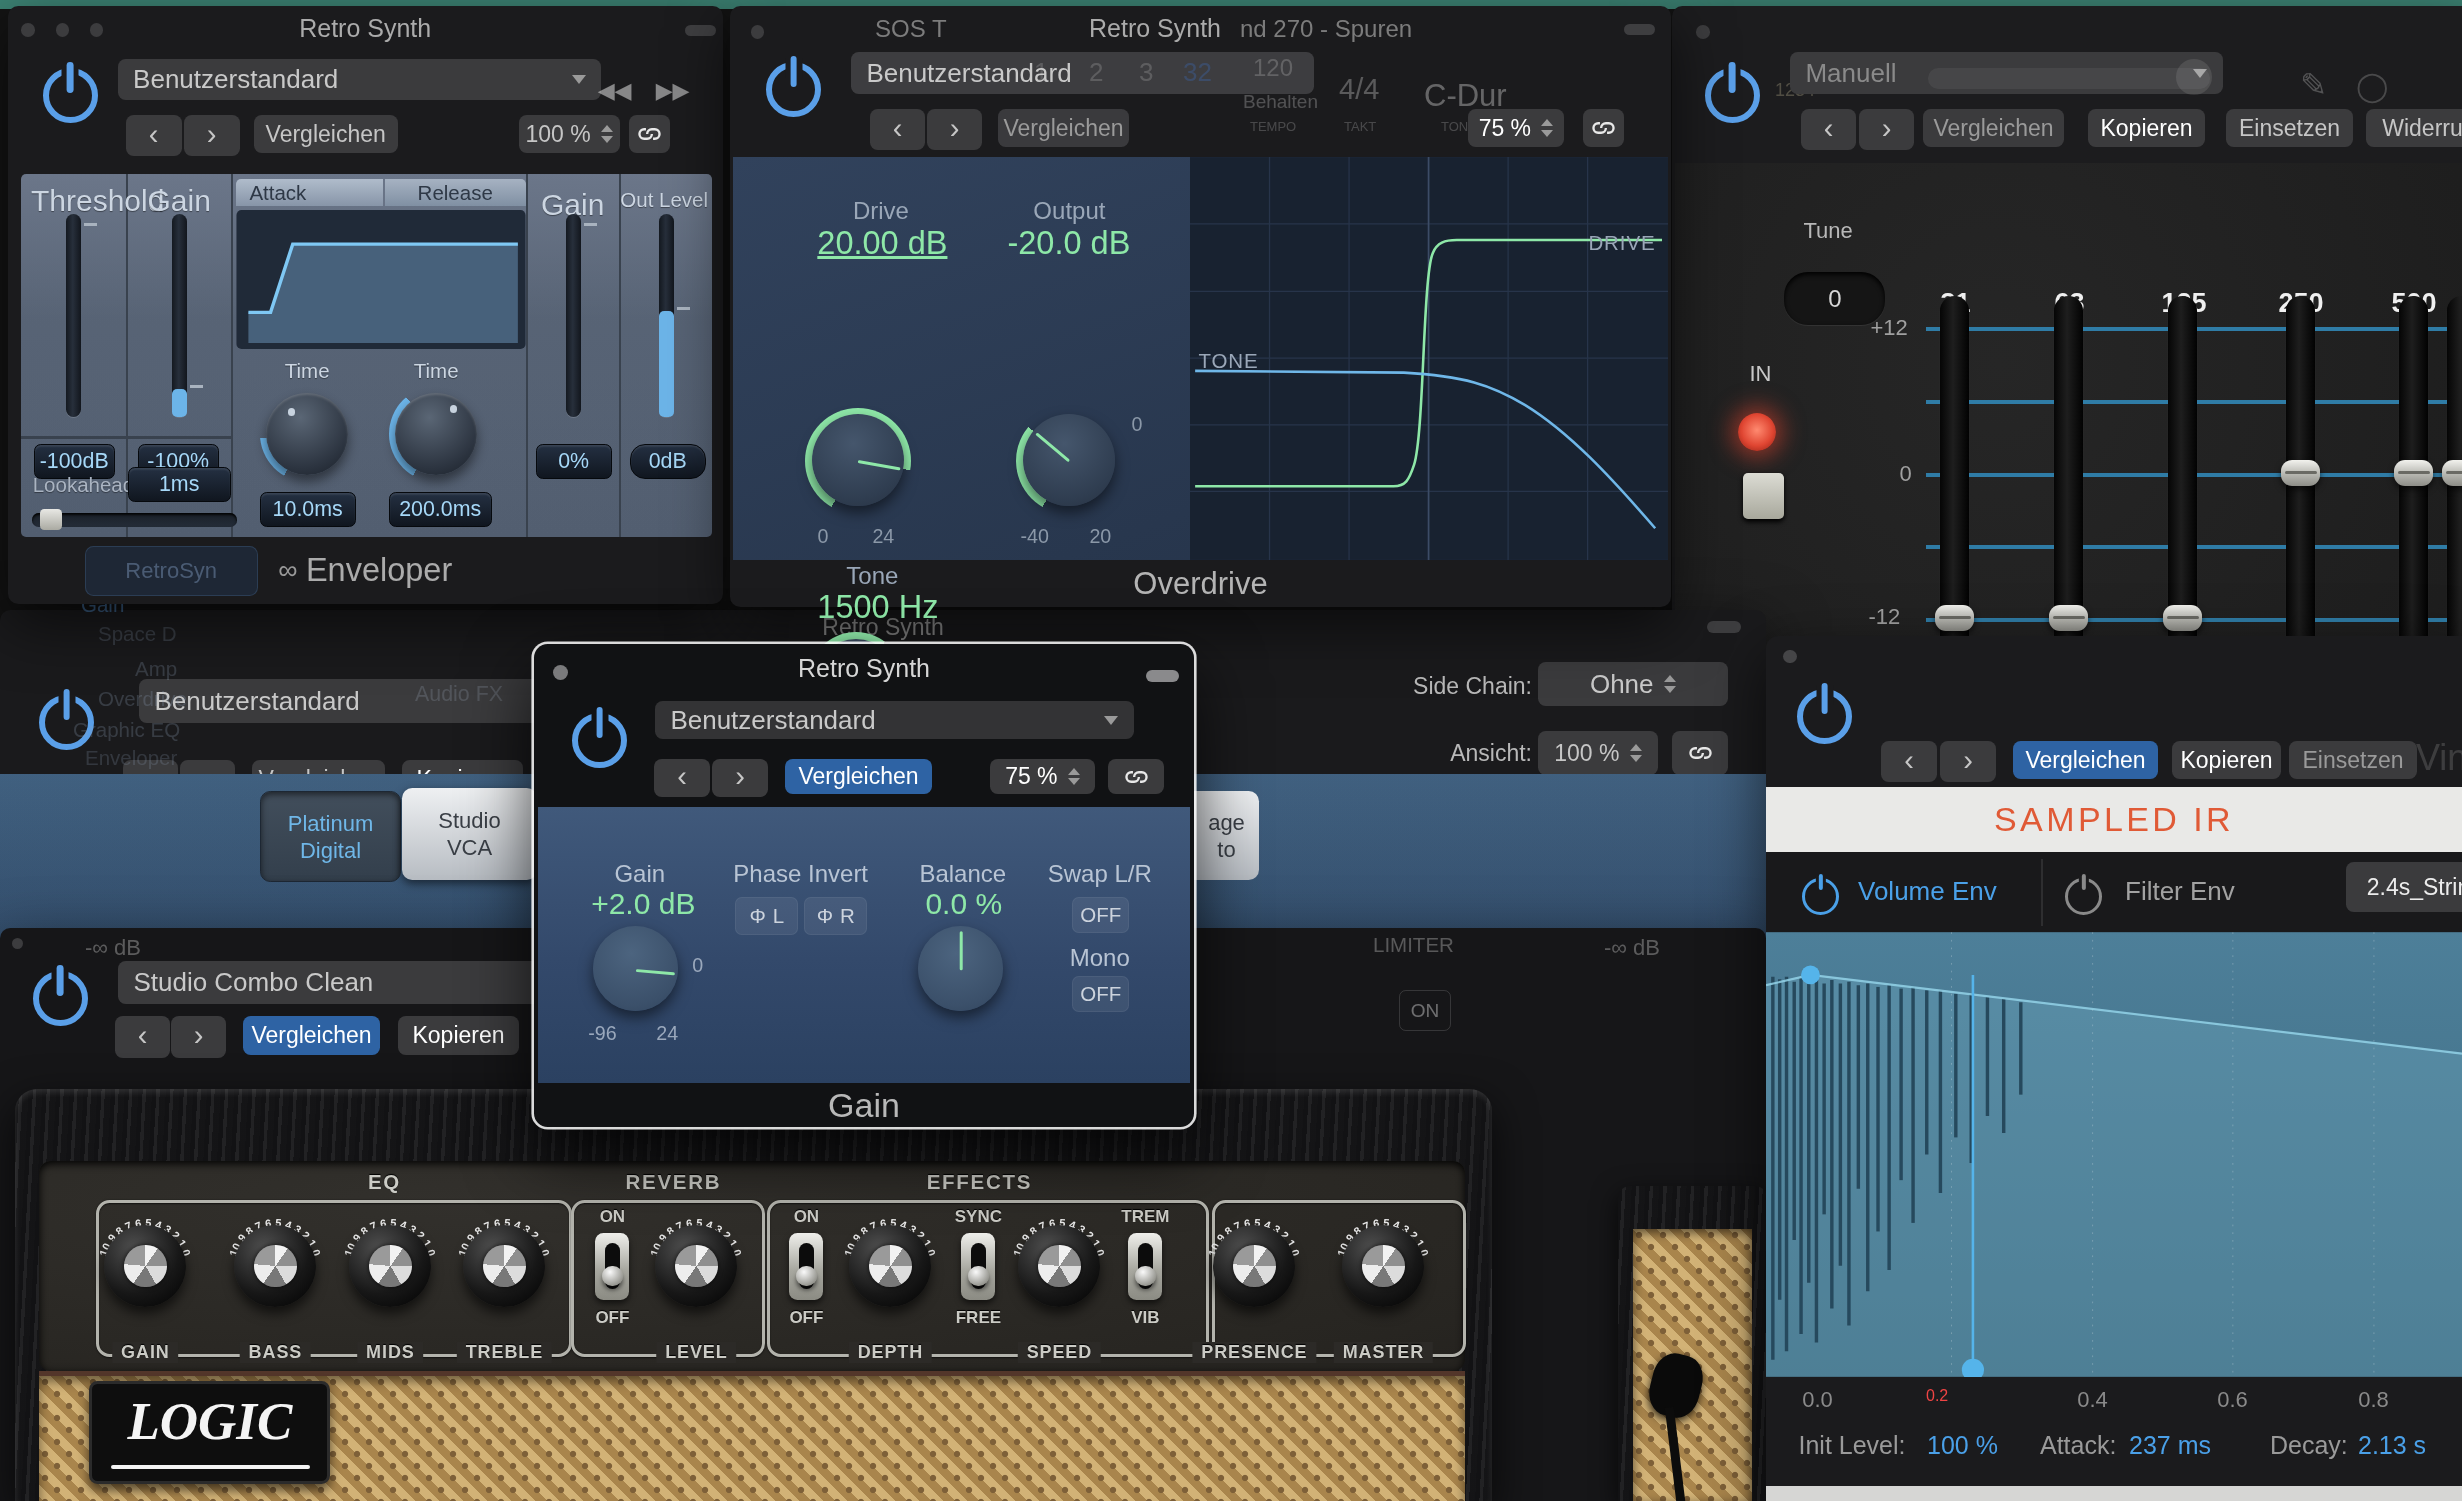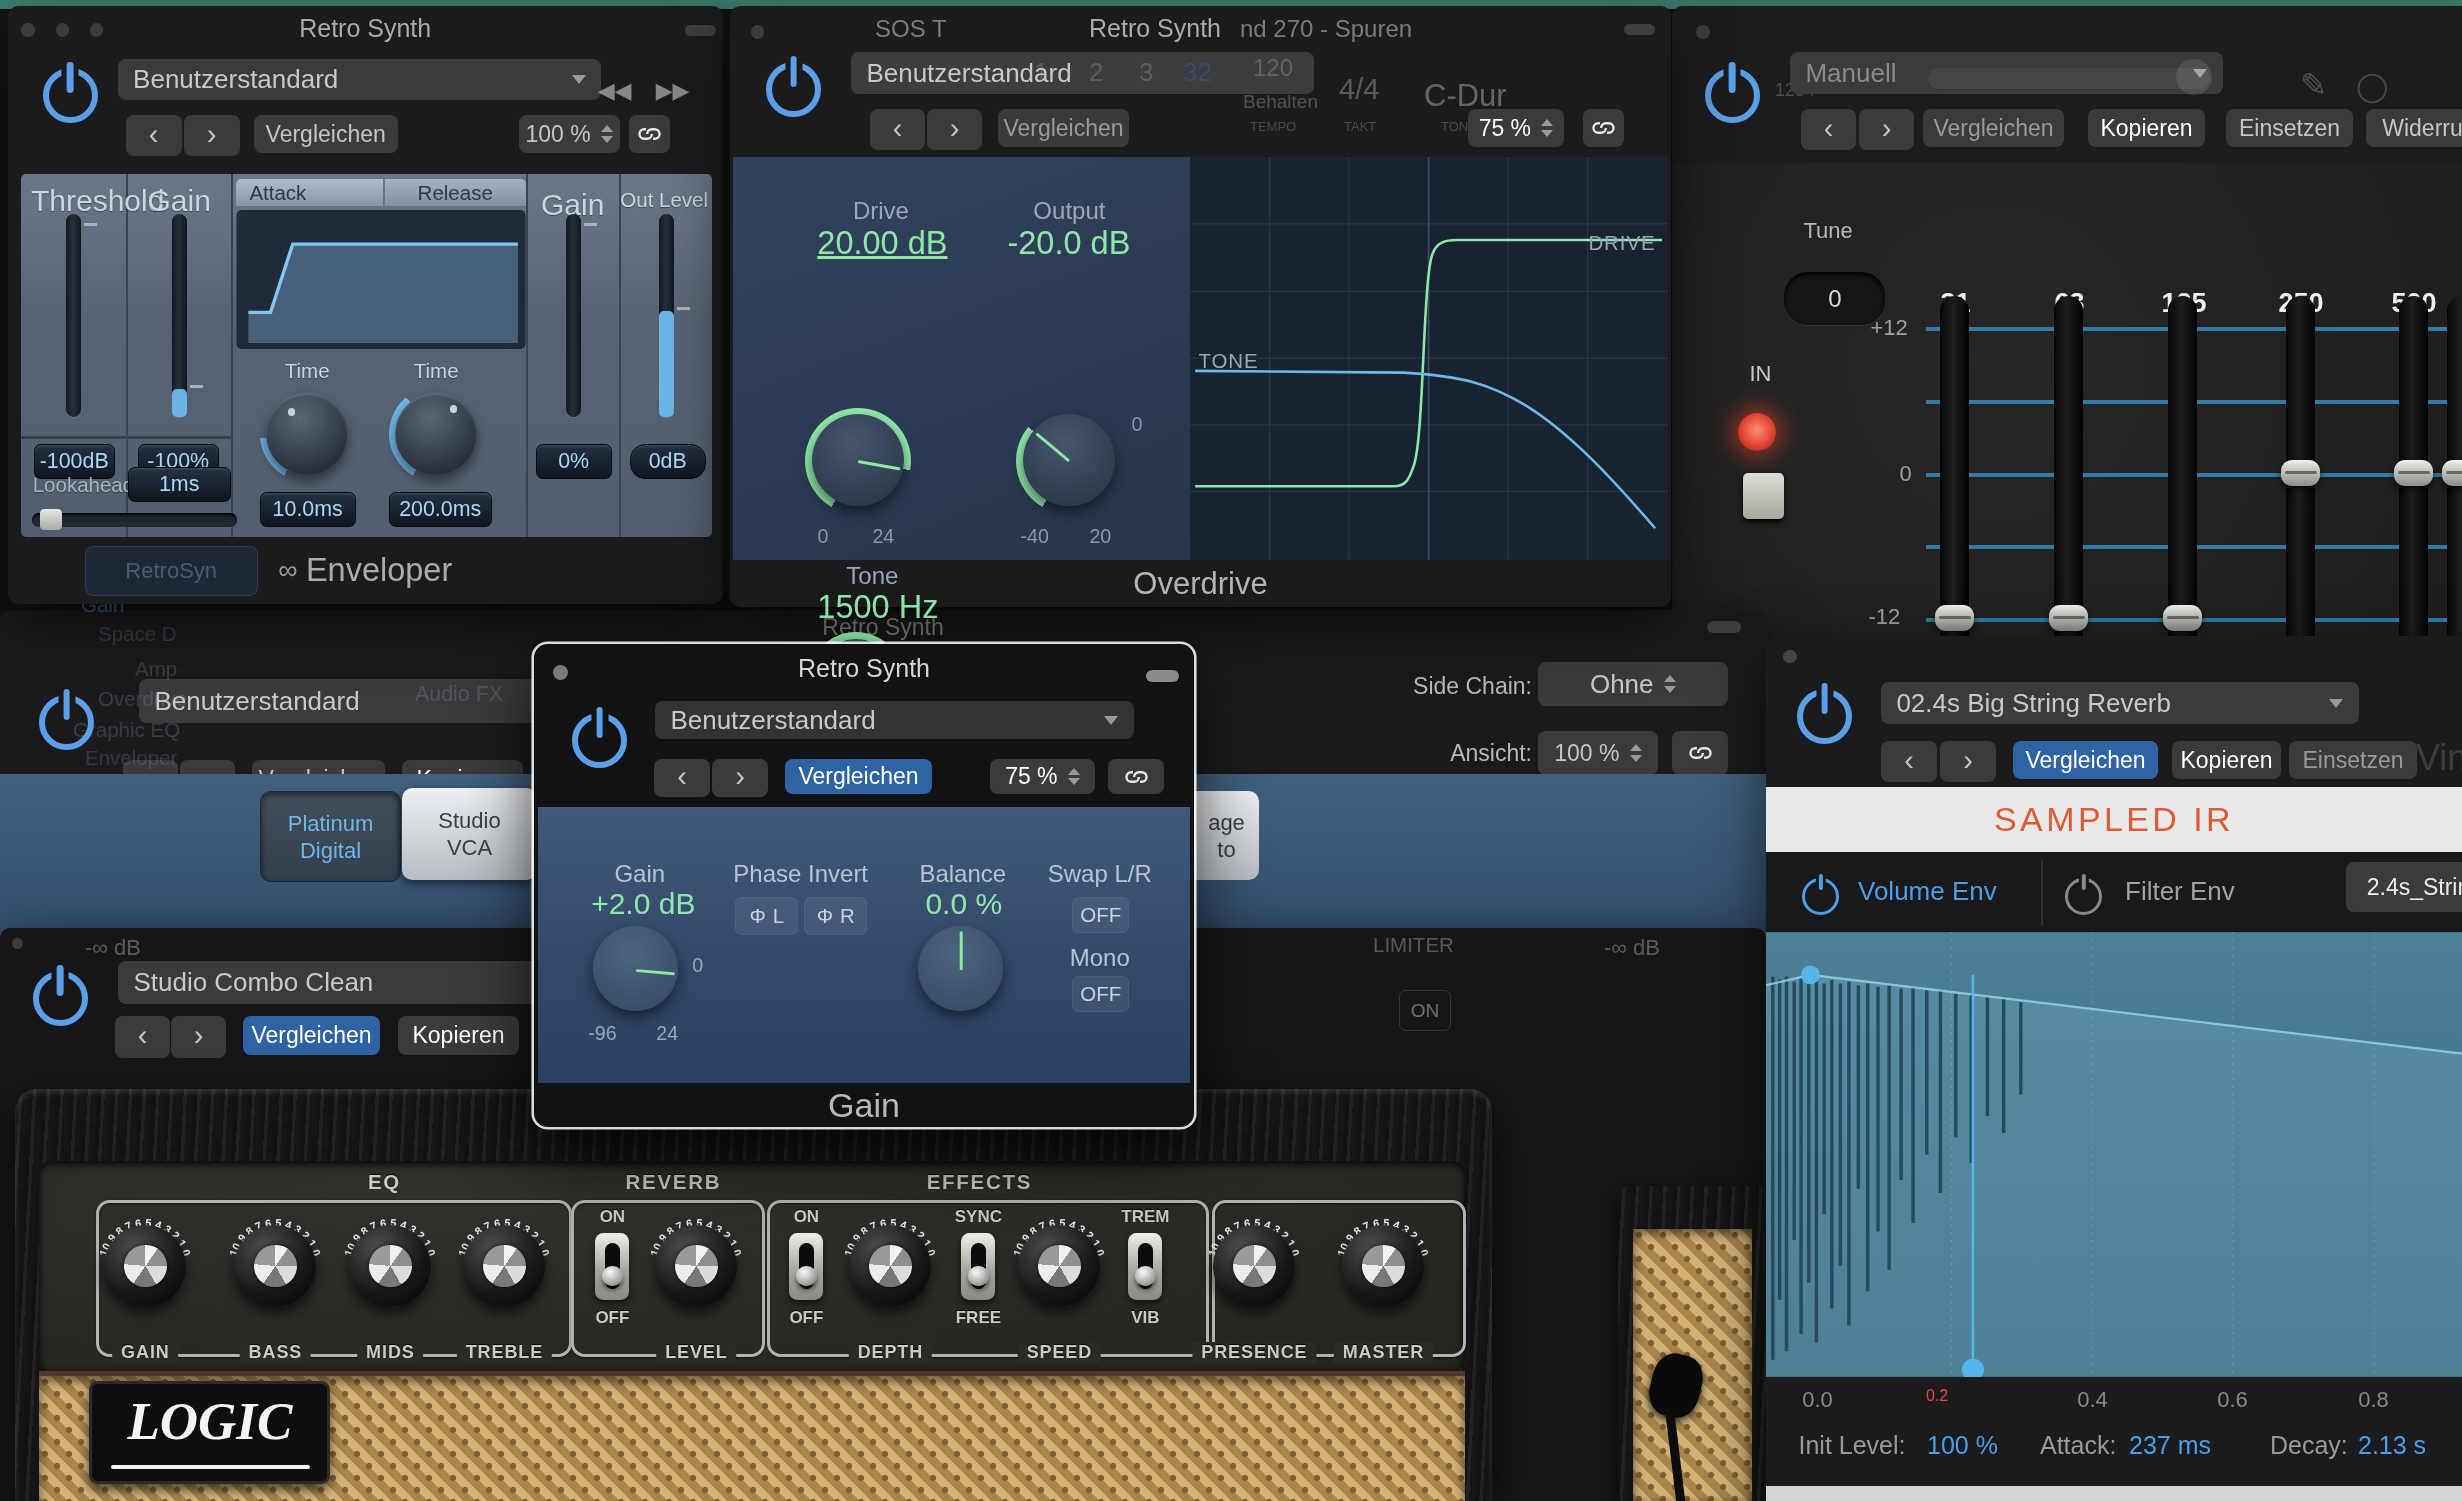--- a/index.html
+++ b/index.html
@@ -320,24 +320,20 @@
     </div>
   </div>
 
   <div class="w" style="left:1766px;top:636px;width:696px;height:865px;background:#1b1b1d;border-radius:12px 0 0 0;overflow:hidden;">
     <div class="dot" style="left:17px;top:13.7px;width:13.7px;height:13.7px;background:#454547;"></div>
     <div class="pwr" style="left:31px;top:53px;width:55px;height:55px;">
         <i class="ring"></i>
         <i class="notch"></i>
         <i class="bar"></i>
       </div>
-    <div class="pbtn" style="left:115px;top:46px;width:447px;height:42px;">
-        <span>02.4s Big String Reverb</span>
-        <span class="cv"></span>
-      </div>
     <div class="gh" style="left:650px;top:101px;font-size:36px;color:#d8d8d8;opacity:.18;">Vint</div>
     <div class="b arrowbtn" style="left:115px;top:105px;width:56px;height:38px;">‹</div>
     <div class="b arrowbtn" style="left:174px;top:105px;width:56px;height:38px;">›</div>
     <div class="b blue" style="left:247px;top:105px;width:145px;height:38px;">Vergleichen</div>
     <div class="b bright" style="left:406px;top:105px;width:109px;height:38px;">Kopieren</div>
     <div class="b dim" style="left:523px;top:105px;width:128px;height:38px;">Einsetzen</div>
     <div class="abs" style="left:0;top:151px;width:696px;height:65px;background:#e9e9e7;display:flex;align-items:center;justify-content:center;">
         <span style="color:#e05a36;font-size:34px;letter-spacing:3.4px;">SAMPLED IR</span>
       </div>
     <div class="abs" style="left:0;top:216px;width:696px;height:80px;background:#19191b;">

